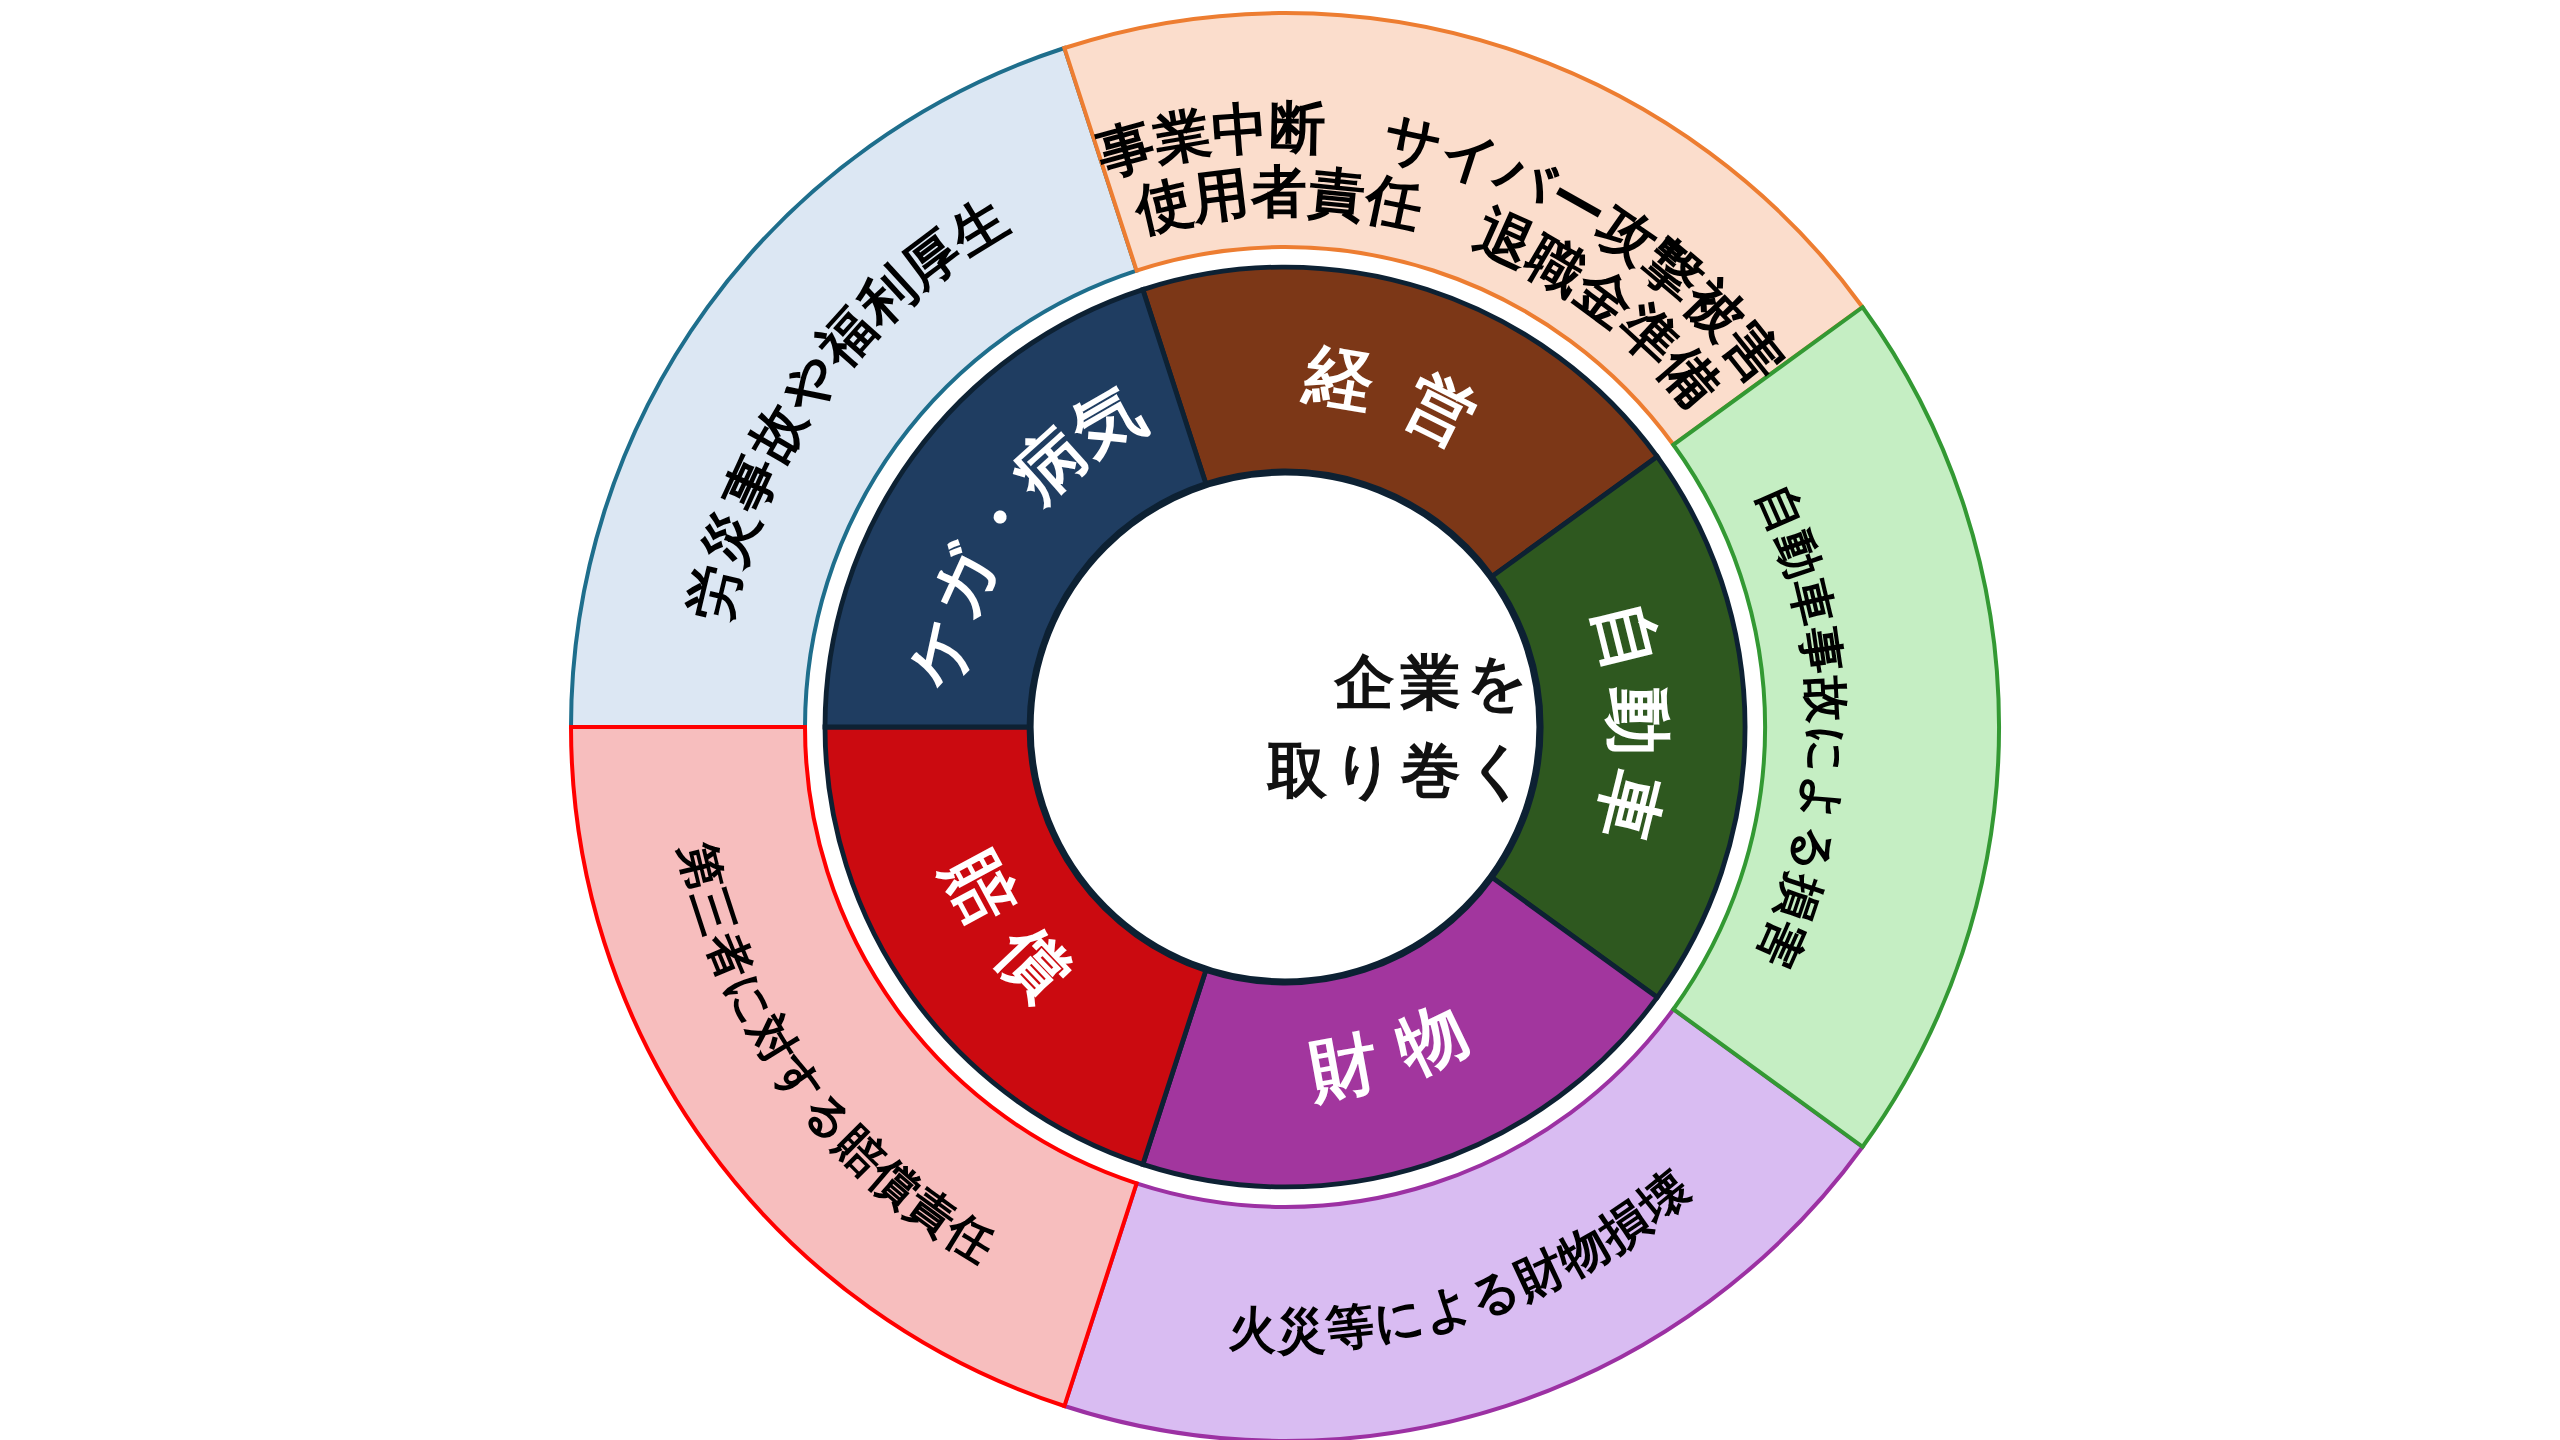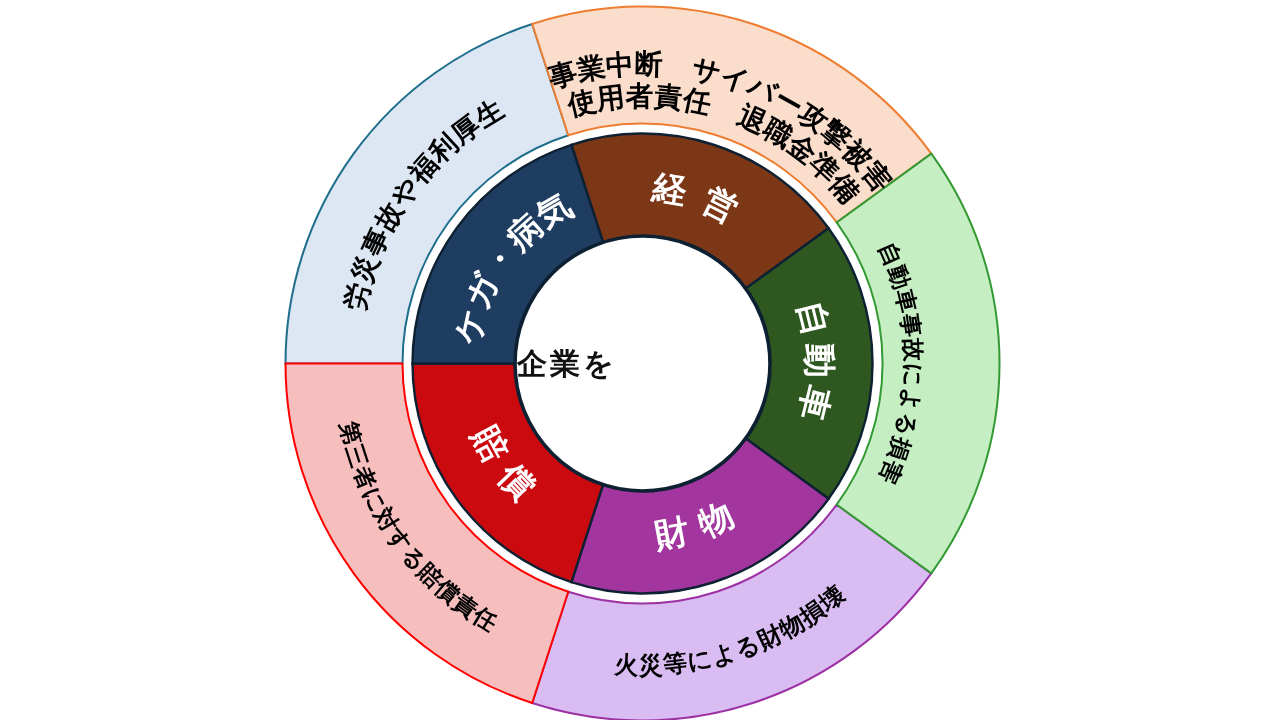--- a/index.html
+++ b/index.html
@@ -24,21 +24,21 @@
   .t-pink   { font-size: 23px; letter-spacing: 1px; }
   .t-inner  { font-size: 34px; }
   .ls3 { letter-spacing: 3px; }
   .ls6 { letter-spacing: 6px; }
   .center-title {
     position: absolute;
     left: 642px;
     top: 364px;
     transform: translate(-50%, -50%);
     width: 250px;
-    text-align: left;
+    text-align: right;
     font-size: 30px;
     font-weight: bold;
     letter-spacing: 3px;
     line-height: 1.45;
     color: #111111;
     white-space: nowrap;
   }
 </style>
 </head>
 <body>
@@ -112,14 +112,15 @@
         <textPath href="#p-baisho" startOffset="50%">賠 償</textPath>
       </text>
       <text class="t-inner" fill="#FFFFFF">
         <textPath href="#p-kega" startOffset="50%">ケガ・病気</textPath>
       </text>
     </g>
   </svg>
 
   <div class="center-title">
     <div>企業を</div>
+    <div>取り巻く</div>
   </div>
 </div>
 
 </body></html>

